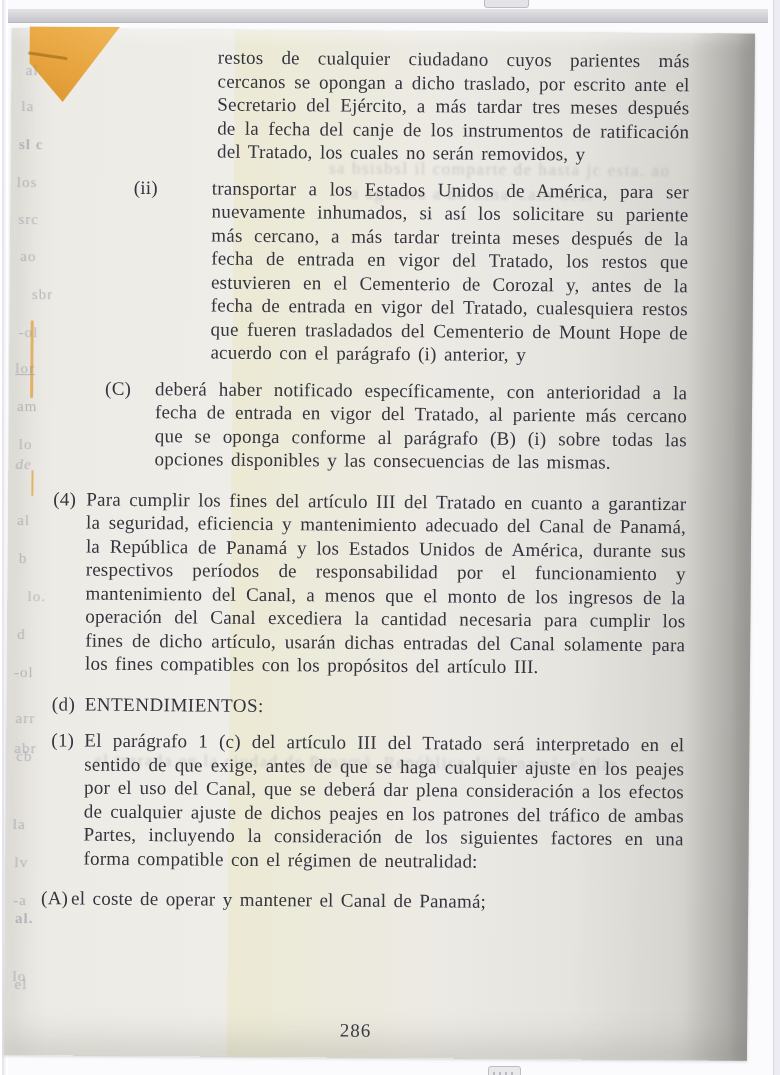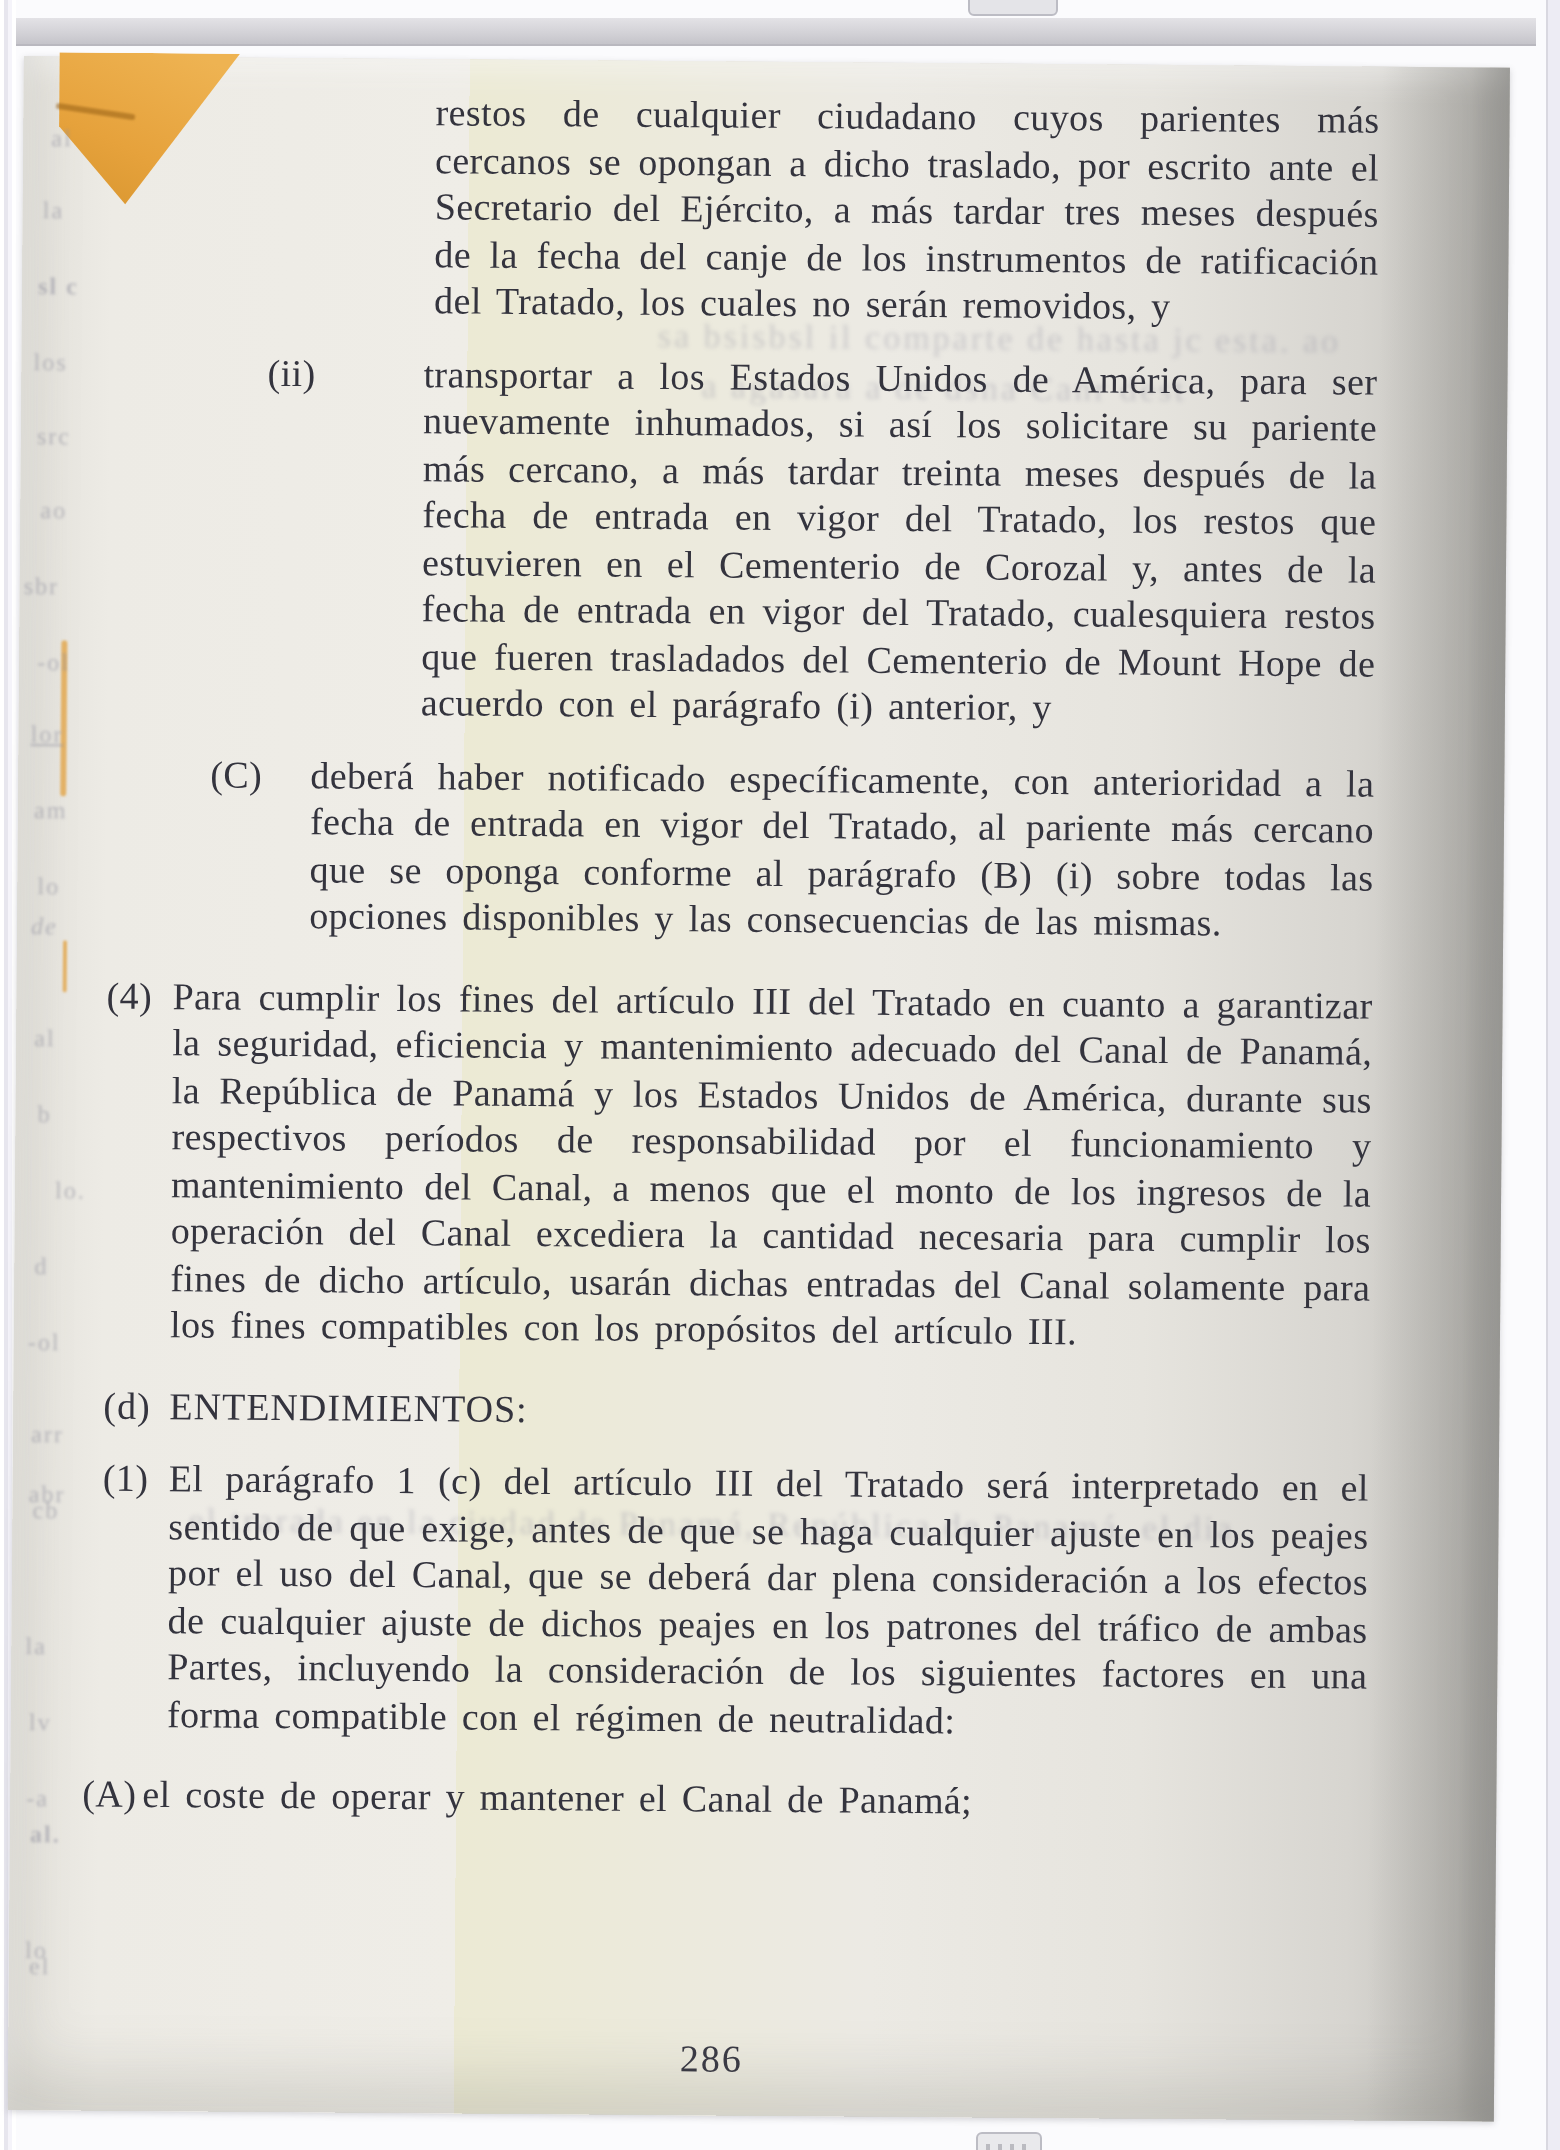--- a/index.html
+++ b/index.html
@@ -53,21 +53,21 @@
   .lvl-C .marker{left:96px;}
   .lvl-num{padding-left:78px;margin-bottom:17px;}
   .lvl-num .marker{left:45px;}
   .lvl-A{padding-left:66px;margin-bottom:0;}
   .lvl-A .marker{left:36px;}
   .para.heading{letter-spacing:.5px;margin-bottom:13px;}
   .ptext{display:block;}
   .page-number{position:absolute;left:0;right:40px;bottom:16px;text-align:center;
     font-size:19px;letter-spacing:1px;color:#3a3a44;}
   
-  .bleed-frag{position:absolute;font-size:12px;color:#8f8f9d;opacity:.55;filter:blur(.7px);
+  .bleed-frag{position:absolute;font-size:15px;color:#8f8f9d;opacity:.55;filter:blur(.7px);
     letter-spacing:1px;}
   .bleed-line{position:absolute;font-size:17px;color:#9a99a6;opacity:.4;filter:blur(1.1px);
     letter-spacing:1.5px;white-space:nowrap;}
 </style>
 </head>
 <body>
 
 <div class="edge-strip left"></div>
 <div class="edge-strip right"></div>
 <div class="prev-page-strip"></div>
@@ -80,21 +80,21 @@
   <div class="orange-sliver" style="left:21px;top:292px;width:3px;height:78px;"></div>
   <div class="orange-sliver" style="left:23px;top:442px;width:2px;height:26px;"></div>
 
   <div class="bleed-col" id="bleed-col">
       <span class="bleed-frag" style="left: 14px; top: 34px;">al</span>
       <span class="bleed-frag" style="left: 10px; top: 70px;">la</span>
       <span class="bleed-frag" style="left: 8px; top: 108px; font-weight: bold;">sl c</span>
       <span class="bleed-frag" style="left: 6px; top: 146px;">los</span>
       <span class="bleed-frag" style="left: 8px; top: 183px;">src</span>
       <span class="bleed-frag" style="left: 10px; top: 220px; text-align: center;">ao</span>
-      <span class="bleed-frag" style="left: 2px; top: 258px;">sbr</span>
+      <span class="bleed-frag" style="left: 22px; top: 258px;">sbr</span>
       <span class="bleed-frag" style="left: 9px; top: 296px;">-ol</span>
       <span class="bleed-frag" style="left: 6px; top: 332px; text-decoration: underline;">lor</span>
       <span class="bleed-frag" style="left: 8px; top: 370px;">am</span>
       <span class="bleed-frag" style="left: 10px; top: 408px;">lo</span>
       <span class="bleed-frag" style="left: 7px; top: 428px; font-style: italic;">de</span>
       <span class="bleed-frag" style="left: 9px; top: 484px;">al</span>
       <span class="bleed-frag" style="left: 11px; top: 522px;">b</span>
       <span class="bleed-frag" style="left: 20px; top: 560px;">lo.</span>
       <span class="bleed-frag" style="left: 10px; top: 598px;">d</span>
       <span class="bleed-frag" style="left: 7px; top: 636px;">-ol</span>

